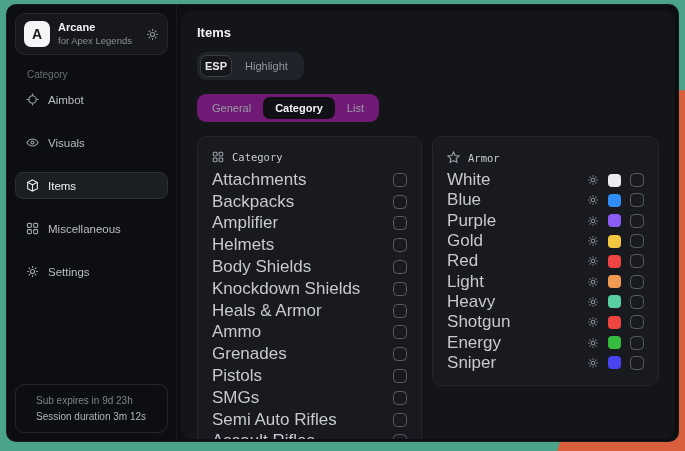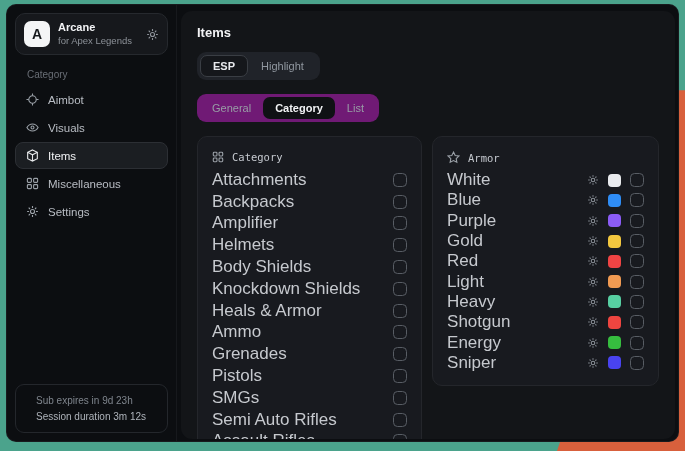--- a/index.html
+++ b/index.html
@@ -21,21 +21,21 @@
   .app-logo { width:26px; height:26px; background:#f4f5f6; border-radius:7px;
     display:flex; align-items:center; justify-content:center;
     color:#17191c; font-weight:bold; font-size:14px; }
   .app-meta { flex:1; line-height:1.25; }
   .app-title { color:#f2f3f5; font-size:11px; font-weight:bold; }
   .app-sub { color:#8d9299; font-size:9.5px; }
   .app-gear { color:#8d9299; display:flex; }
 
   .section-label { color:#696e76; font-size:10px; margin:14px 0 6px 12px; }
 
-  .nav { display:flex; flex-direction:column; gap:1px; }
+  .nav { display:flex; flex-direction:column; gap:16px; }
   .nav-item { display:flex; align-items:center; gap:9px; height:27px; padding:0 10px;
     border:1px solid transparent; border-radius:8px; color:#b9bdc4; font-size:11.5px;
     cursor:default; }
   .nav-item .nicon { display:flex; color:#9aa0a7; }
   .nav-item.active { background:#1b1e22; border-color:#2c2f34; color:#f1f2f4; }
   .nav-item.active .nicon { color:#e6e8ea; }
 
   .sidebar-footer { margin-top:auto; border:1px solid #24272c; border-radius:9px;
     padding:8px 20px; line-height:1.55; }
   .foot-line1 { color:#7f858d; font-size:10px; }
@@ -43,21 +43,21 @@
 
   
   .main { flex:1; margin:6px 3px 2px 4px; background:#131518; border-radius:11px;
     padding:14px 16px; overflow:hidden; position:relative; }
   .page-title { color:#f2f3f5; font-size:13px; font-weight:bold; }
 
   .mode-toggle { display:inline-flex; align-items:center; background:#202329;
     border-radius:9px; padding:3px; margin-top:12px; }
   .mode-seg { font-size:11px; padding:5px 13px; border-radius:7px; color:#9198a0; }
   .mode-seg.active { background:#15171b; border:1px solid #3a3e44; color:#e8eaed;
-    font-weight:bold; padding:4px 12px; }
+    font-weight:bold; padding:4px 4px; }
 
   .tabs { display:inline-flex; align-items:center; background:#701a75; border-radius:9px;
     padding:3px; margin-top:14px; display:flex; width:fit-content; }
   .tab { font-size:11px; padding:5px 12px; border-radius:7px; color:#989ea6; }
   .tab.active { background:#0f1114; color:#f2f3f5; font-weight:bold; }
 
   .panels { display:flex; gap:10px; margin-top:14px; align-items:flex-start; }
   .panel { background:#181a1f; border:1px solid #24262b; border-radius:10px;
     padding:10px 14px 12px 14px; }
   .panel-cat { width:234px; }

